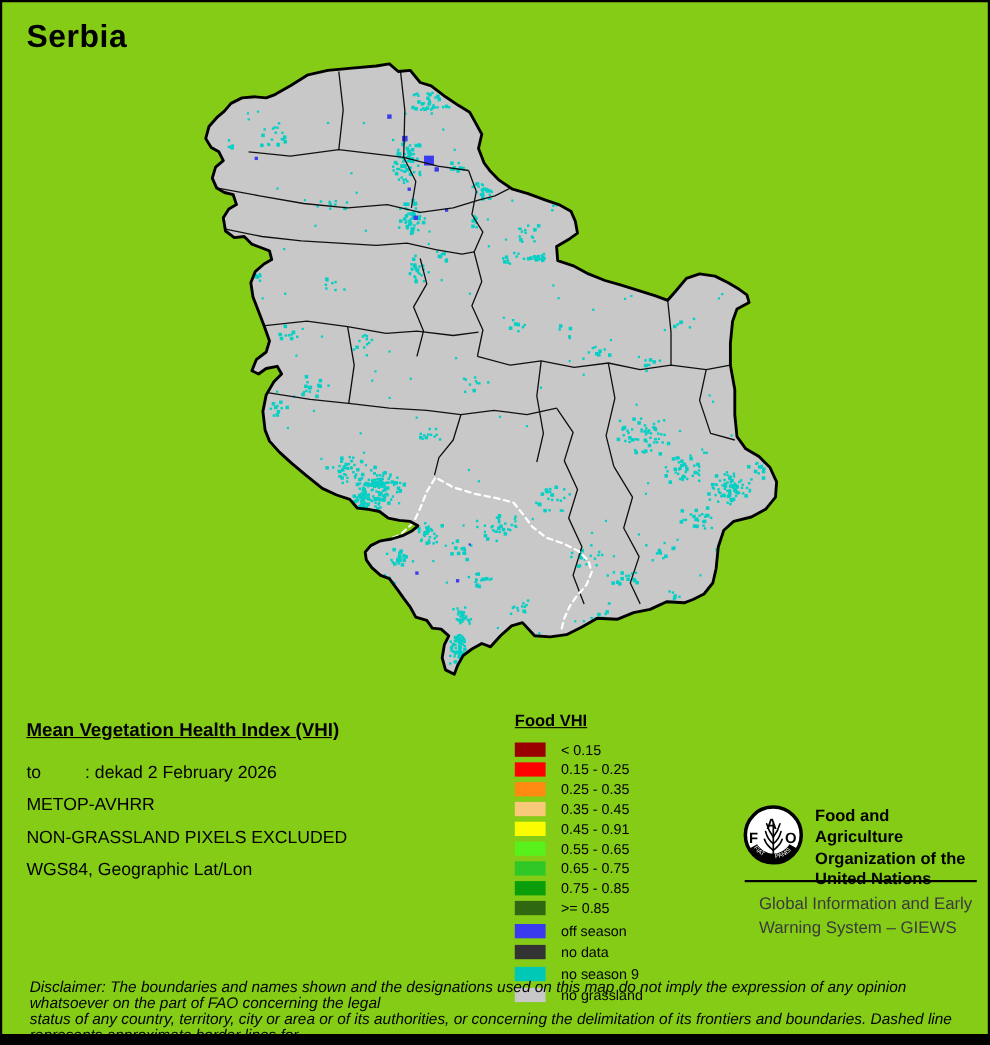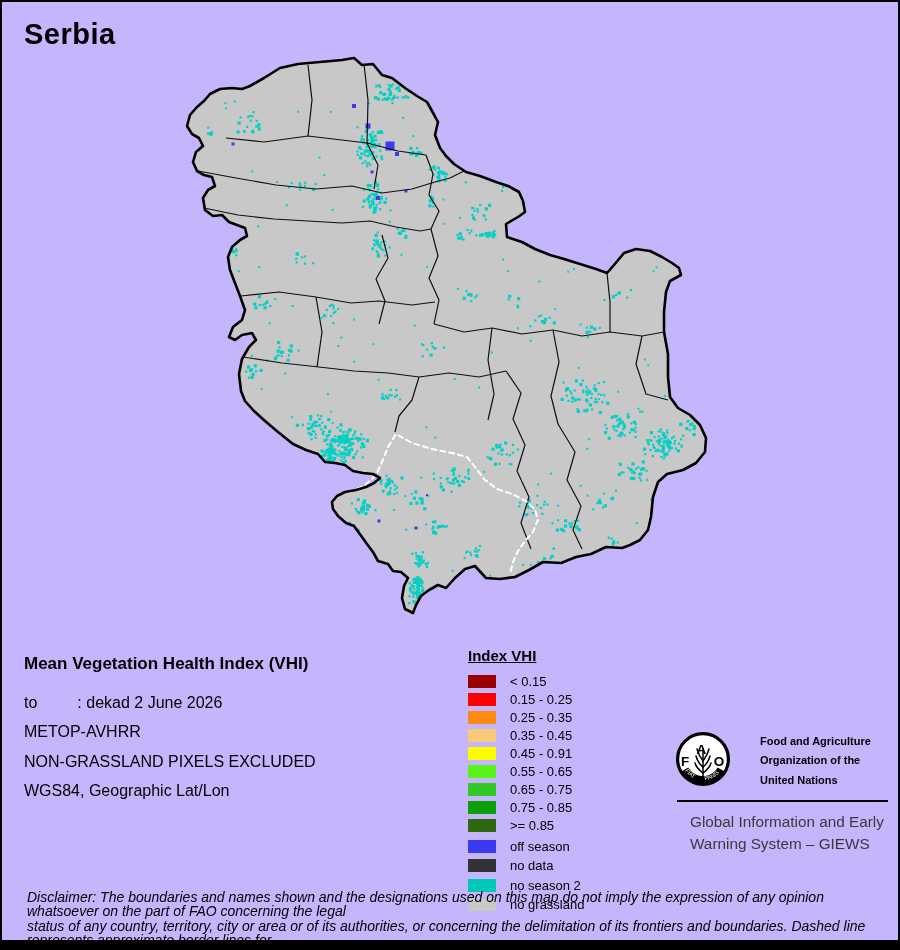--- a/index.html
+++ b/index.html
@@ -1,35 +1,35 @@
 <!DOCTYPE html>
 <html><head>
 <meta charset="utf-8">
 <style>
   html,body{margin:0;padding:0;background:#fff;}
   #canvas{
     position:relative;width:900px;height:950px;box-sizing:border-box;
-    background:#c4b5fd;border:2px solid #000;border-bottom:10px solid #000;
+    background:#84cc16;border:2px solid #000;border-bottom:10px solid #000;
     overflow:hidden;font-family:"Liberation Sans",sans-serif;color:#000;
   }
   #page-title{position:absolute;left:22px;top:16px;font-size:29px;font-weight:bold;letter-spacing:.5px;}
   #mapsvg{position:absolute;left:0;top:0;}
   #info{position:absolute;left:22px;top:652px;}
-  #info .h{font-size:17px;font-weight:bold;margin:0 0 14px 0;}
+  #info .h{font-size:17px;font-weight:bold;margin:0 0 14px 0;text-decoration:underline;}
   #info .info-line{font-size:16px;line-height:29.4px;white-space:pre;}
   #legend{position:absolute;left:466px;top:645px;}
   #legend .legend-title{font-size:15px;font-weight:bold;text-decoration:underline;margin-bottom:8px;}
   .lrow{display:flex;align-items:center;height:18px;}
   #legend2{position:absolute;left:466px;top:835px;}
   #legend2 .lrow{height:19.3px;}
   .sw{width:28px;height:13px;margin-right:14px;flex:none;}
   .ll{font-size:13px;white-space:nowrap;}
   #fao{position:absolute;left:672px;top:727px;width:218px;}
   #fao-logo{position:absolute;left:0;top:1px;}
-  #fao-name{position:absolute;left:67px;top:3px;font-size:11px;font-weight:bold;line-height:19.4px;margin-left:19px;}
+  #fao-name{position:absolute;left:67px;top:3px;font-size:15px;font-weight:bold;line-height:19.4px;}
   #fao-rule{position:absolute;left:3px;top:71px;width:211px;height:2px;background:#000;}
   #giews{position:absolute;left:16px;top:82px;font-size:15.3px;line-height:21.5px;color:#3a3a3a;}
   #disclaimer{position:absolute;left:25px;top:888px;font-size:14px;font-style:italic;line-height:14.4px;color:#000;}
 </style>
 </head>
 <body>
 
 <div id="canvas">
 
   <div id="page-title">Serbia</div>
@@ -1483,28 +1483,28 @@
     </g>
 
     <path d="M347,490 L362,484 L374,473 L380,460 L386,445 L394,432 L410,441 L430,447 L450,451 L465,455
              L473,465 L482,477 L495,487 L510,492 L524,499 L533,508 L536,518 L531,530 L523,539 L516,549 L511,560 L508,572" stroke="#ffffff" stroke-width="2" stroke-dasharray="5 4" fill="none" stroke-linecap="round"></path>
 
     <use href="#serbiaShape" fill="none" stroke="#000000" stroke-width="2.6" stroke-linejoin="round"></use>
   </svg>
 
   <div id="info">
     <div class="h">Mean Vegetation Health Index (VHI)</div>
-    <div class="info-line">to         : dekad 2 June 2026</div>
+    <div class="info-line">to         : dekad 2 February 2026</div>
     <div class="info-line">METOP-AVHRR</div>
     <div class="info-line">NON-GRASSLAND PIXELS EXCLUDED</div>
     <div class="info-line">WGS84, Geographic Lat/Lon</div>
   </div>
 
   <div id="legend">
-    <div class="legend-title">Index VHI</div>
+    <div class="legend-title">Food VHI</div>
     <div id="legend-rows">
         <div class="lrow">
           <span class="sw" style="background: rgb(154, 0, 0);"></span>
           <span class="ll">&lt; 0.15</span>
         </div>
         <div class="lrow">
           <span class="sw" style="background: rgb(254, 0, 0);"></span>
           <span class="ll">0.15 - 0.25</span>
         </div>
         <div class="lrow">
@@ -1541,21 +1541,21 @@
       <div class="lrow">
         <span class="sw" style="background: rgb(58, 58, 238);"></span>
         <span class="ll">off season</span>
       </div>
       <div class="lrow">
         <span class="sw" style="background: rgb(51, 51, 51);"></span>
         <span class="ll">no data</span>
       </div>
       <div class="lrow">
         <span class="sw" style="background: rgb(0, 200, 182);"></span>
-        <span class="ll">no season 2</span>
+        <span class="ll">no season 9</span>
       </div>
       <div class="lrow">
         <span class="sw" style="background: rgb(200, 200, 200);"></span>
         <span class="ll">no grassland</span>
       </div>
     </div>
 
   <div id="fao">
     <svg id="fao-logo" width="58" height="58" viewBox="-29 -29 58 58">
       <circle cx="0" cy="0" r="25.4" fill="#ffffff" stroke="#000000" stroke-width="3.2"></circle>

